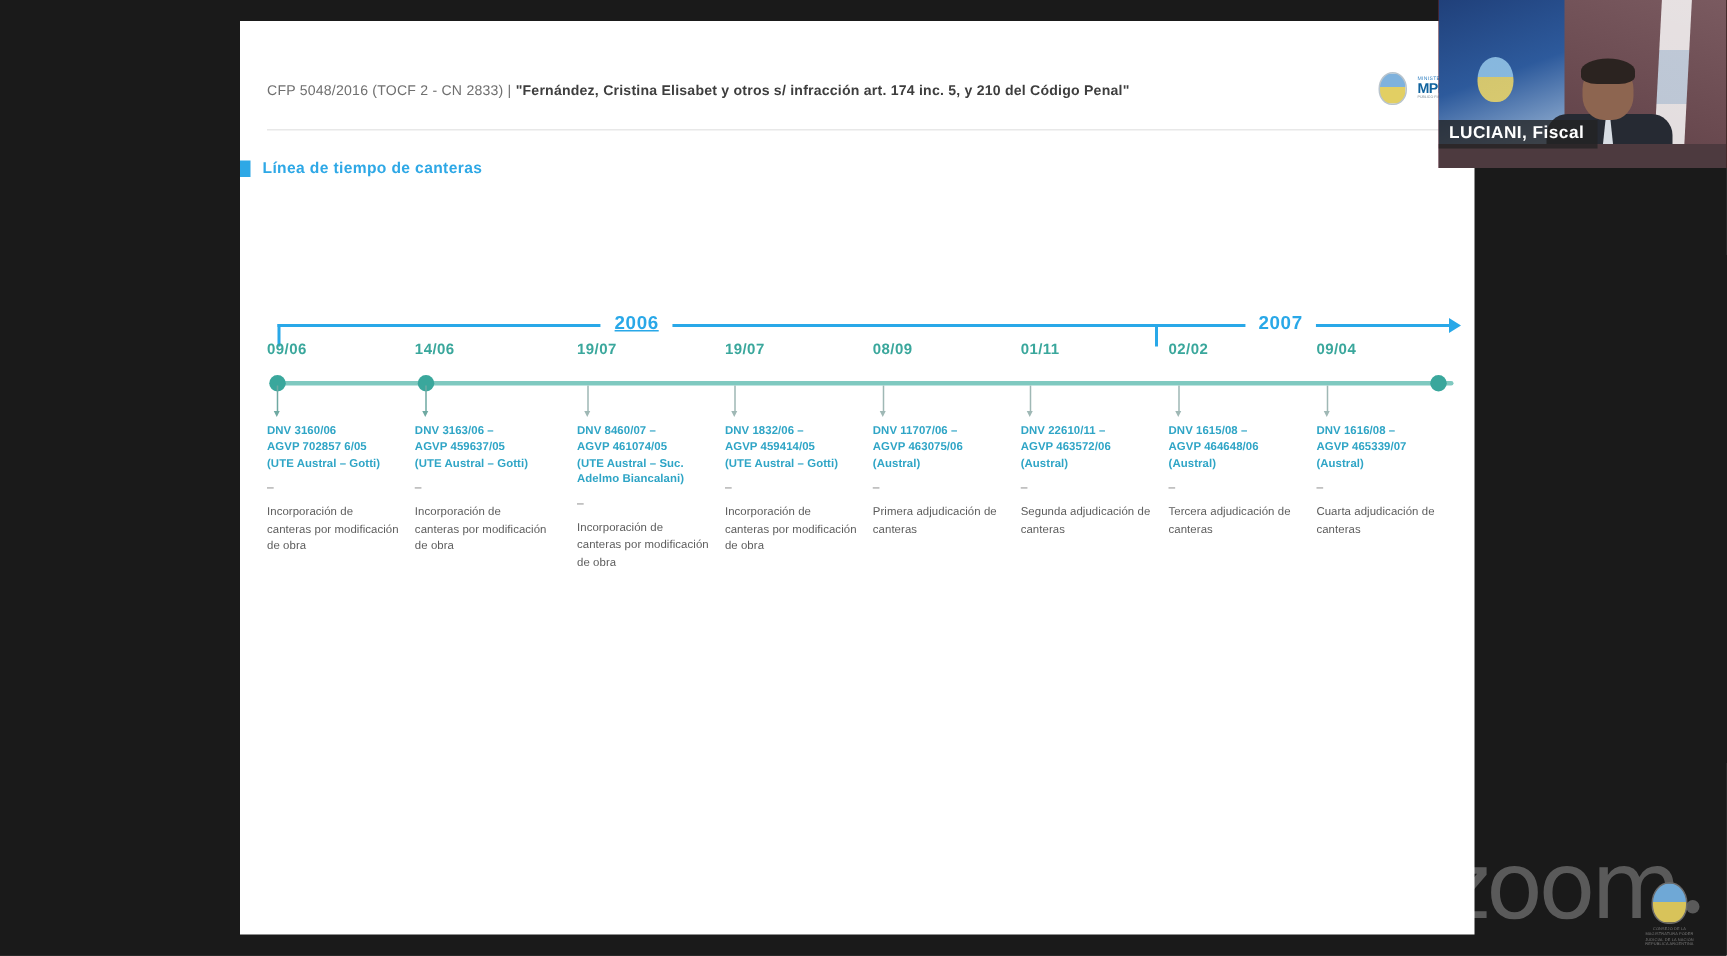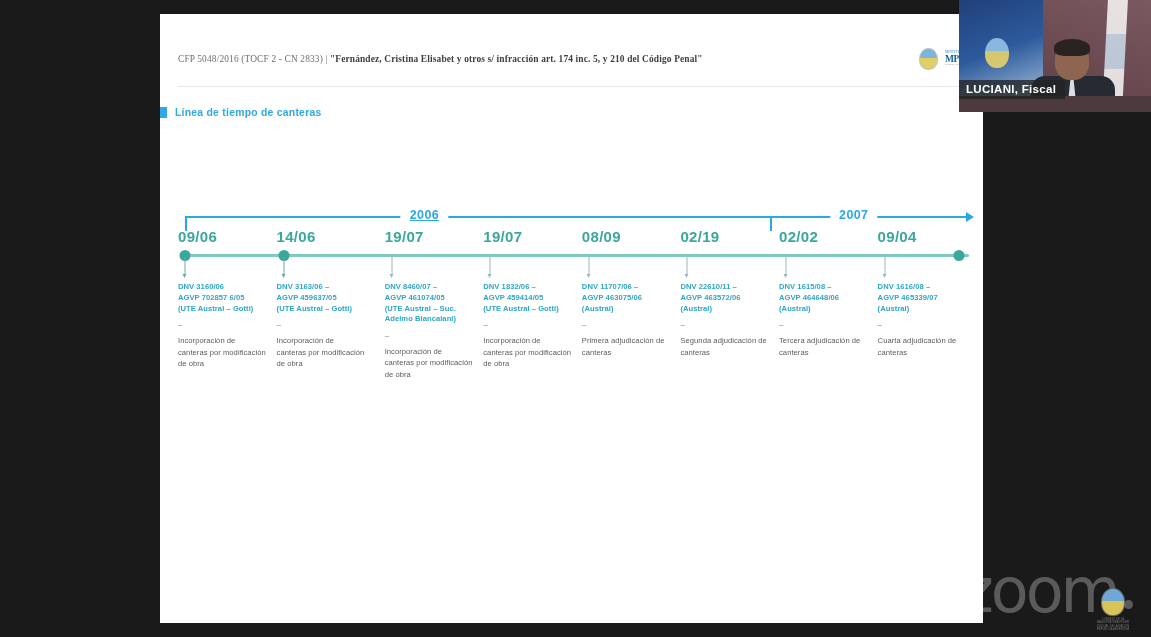--- a/index.html
+++ b/index.html
@@ -84,21 +84,20 @@
   }
 
   .slide-header {
     position: absolute;
     left: 18px;
     top: 34px;
     right: 16px;
     display: flex;
     align-items: center;
     justify-content: space-between;
-    font-family: Liberation Serif, serif;
   }
   .case-ref {
     font-size: 9.4px;
     color: #6f6f6f;
     letter-spacing: .15px;
     white-space: nowrap;
   }
   .case-ref b { color: #3e3e3e; font-weight: 700; }
 
   .header-logos { display: flex; align-items: center; gap: 7px; }
@@ -189,21 +188,21 @@
     font-weight: 700;
     color: #29a8e8;
     letter-spacing: .4px;
   }
 
   
   .dates-row { position: relative; height: 22px; }
   .date-label {
     position: absolute;
     top: 0;
-    font-size: 15px;
+    font-size: 10px;
     font-weight: 700;
     color: #3aa79c;
     letter-spacing: .3px;
     white-space: nowrap;
   }
 
   
   .axis { position: relative; height: 26px; }
   .axis-line {
     position: absolute;
@@ -387,21 +386,21 @@
             <span class="year-label" style="left: 85%;">2007</span>
           </div>
       </div>
 
       <div class="dates-row" id="dates-row">
           <div class="date-label" style="left: 0%;">09/06</div>
           <div class="date-label" style="left: 12.4%;">14/06</div>
           <div class="date-label" style="left: 26%;">19/07</div>
           <div class="date-label" style="left: 38.4%;">19/07</div>
           <div class="date-label" style="left: 50.8%;">08/09</div>
-          <div class="date-label" style="left: 63.2%;">02/19</div>
+          <div class="date-label" style="left: 63.2%;">01/11</div>
           <div class="date-label" style="left: 75.6%;">02/02</div>
           <div class="date-label" style="left: 88%;">09/04</div>
         </div>
 
       <div class="axis">
         <div class="axis-line"></div>
         <div id="axis-markers">
             <div class="axis-dot" style="left: calc(0% + 7px);"></div>
             <div class="axis-tick strong" style="left: calc(0% + 7px);"></div>
             <div class="axis-dot" style="left: calc(12.4% + 7px);"></div>

